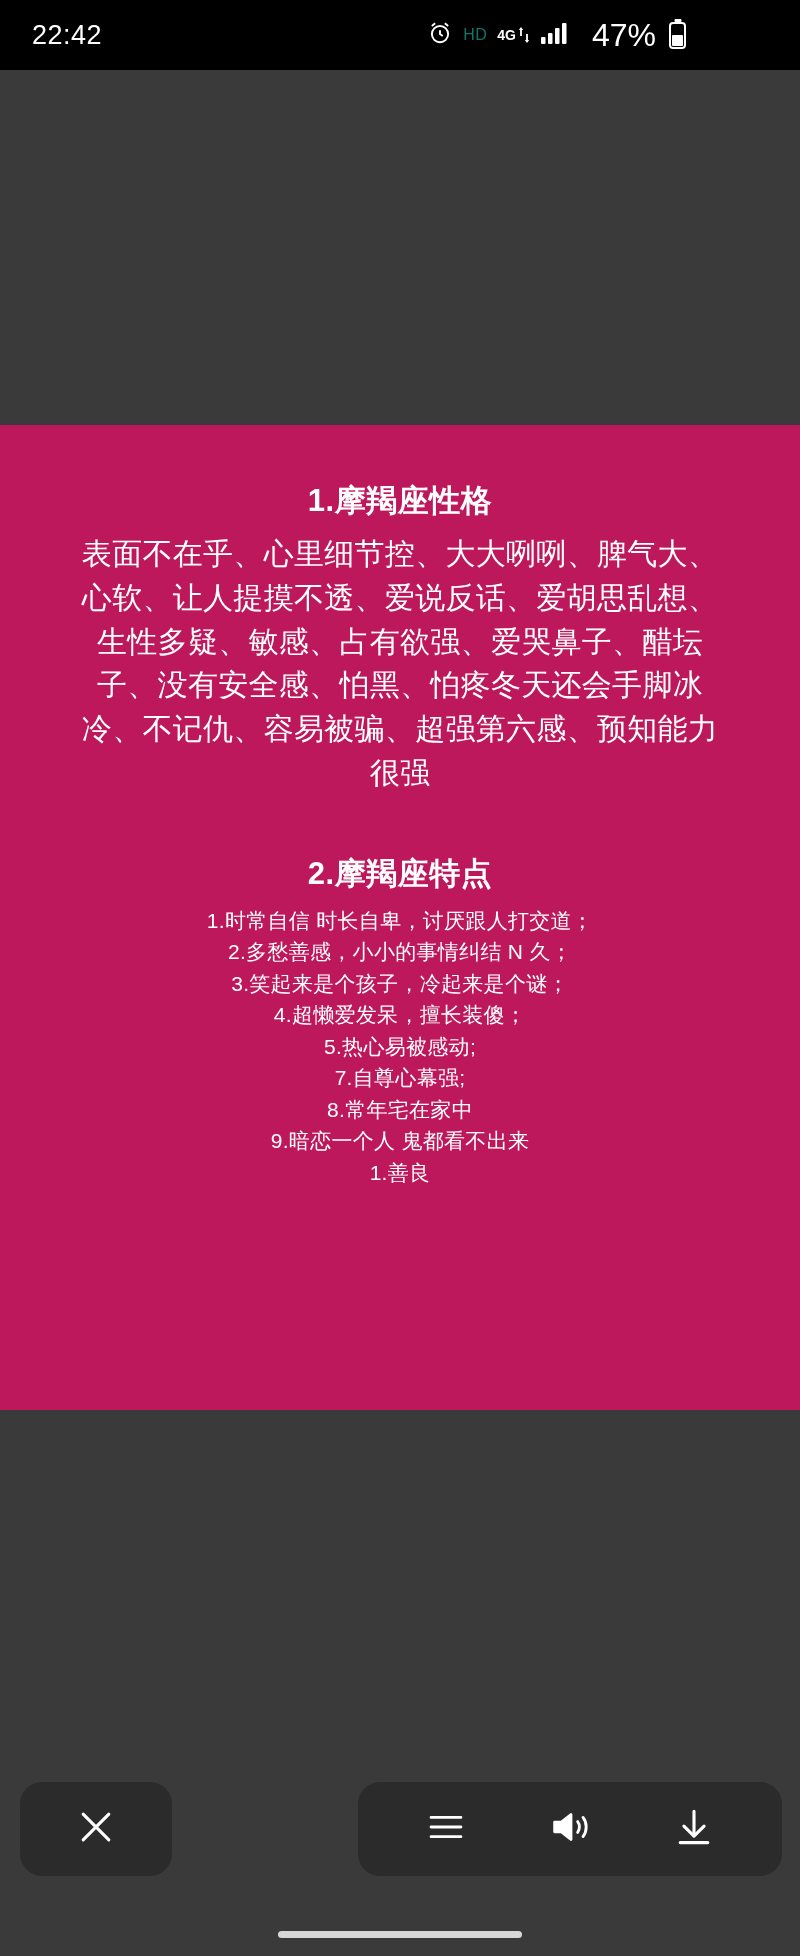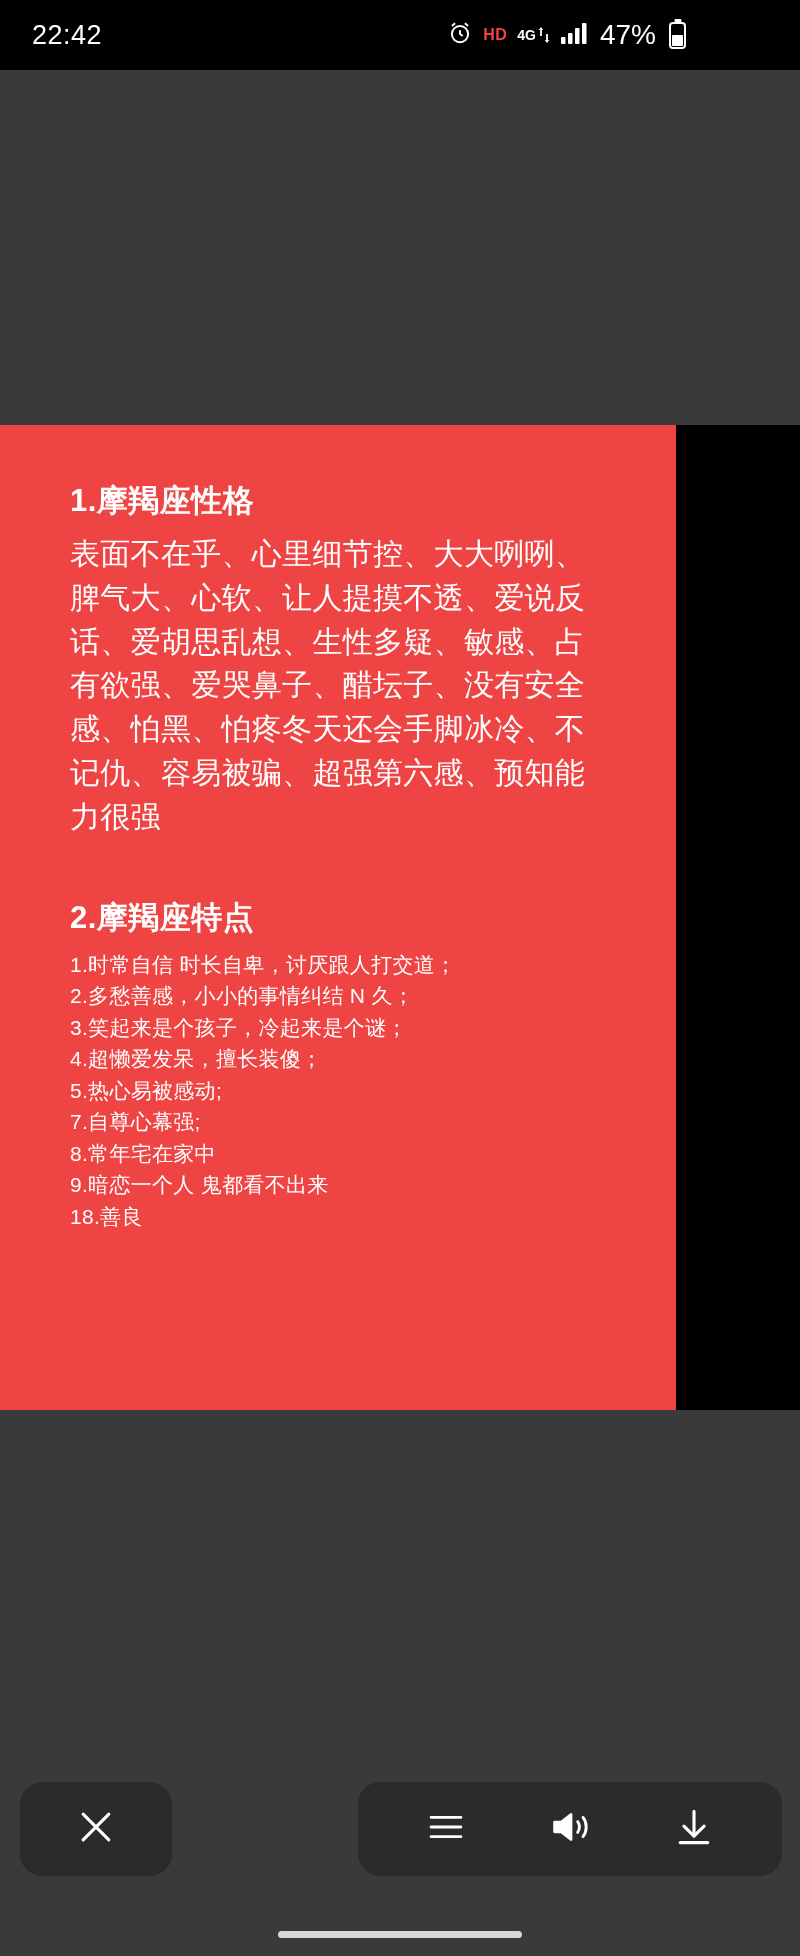--- a/index.html
+++ b/index.html
@@ -36,46 +36,46 @@
     color: #fff;
   }
   .status-right {
     display: flex;
     align-items: center;
     gap: 10px;
   }
   .status-right .ico { display: block; }
   .hd-badge {
     font-size: 16px;
-    font-weight: bold;
+    font-weight: normal;
     letter-spacing: 0.5px;
-    color: #ef4444;
+    color: #0f766e;
   }
   .net-badge {
     display: flex;
     align-items: center;
     gap: 2px;
     color: #fff;
   }
   .net-badge .g {
     font-size: 14px;
     font-weight: bold;
     line-height: 14px;
   }
   .net-badge .arrows {
     font-size: 13px;
     line-height: 11px;
     display: flex;
     flex-direction: column;
     align-items: center;
   }
   .battery-pct {
-    font-size: 28px;
-    color: #fff;
-    margin-left: 2px;
+    font-size: 32px;
+    color: #fff;
+    margin-left: 14px;
   }
   .battery-shell {
     width: 17px;
     height: 27px;
     border: 2px solid #fff;
     border-radius: 4px;
     position: relative;
     margin-left: 3px;
   }
   .battery-shell::before {
@@ -99,25 +99,26 @@
   .page-gap-top {
     position: absolute;
     top: 70px; left: 0;
     width: 800px;
     height: 355px;
     background: #3a3a3a;
   }
   .content-page {
     position: absolute;
     top: 425px; left: 0;
-    width: 676px;
+    width: 800px;
     height: 985px;
-    background: #ef4444;
+    background: #be185d;
     padding: 55px 70px 0 70px;
     color: #fff;
+    text-align: center;
   }
   .page-gap-bottom {
     position: absolute;
     top: 1410px; left: 0;
     width: 800px;
     height: 546px;
     background: #3a3a3a;
   }
 
   
@@ -239,21 +240,21 @@
       <div class="section-heading">2.摩羯座特点</div>
       <div>
         <div class="list-line">1.时常自信 时长自卑，讨厌跟人打交道；</div>
         <div class="list-line">2.多愁善感，小小的事情纠结 N 久；</div>
         <div class="list-line">3.笑起来是个孩子，冷起来是个谜；</div>
         <div class="list-line">4.超懒爱发呆，擅长装傻；</div>
         <div class="list-line">5.热心易被感动;</div>
         <div class="list-line">7.自尊心幕强;</div>
         <div class="list-line">8.常年宅在家中</div>
         <div class="list-line">9.暗恋一个人 鬼都看不出来</div>
-        <div class="list-line">18.善良</div>
+        <div class="list-line">1.善良</div>
       </div>
     </div>
 
   </div>
 
   <div class="page-gap-bottom"></div>
 
   <div class="close-pill">
     <span>
       <svg width="44" height="44" viewBox="0 0 24 24" fill="none" stroke="#ffffff" stroke-width="1.7" stroke-linecap="round">

